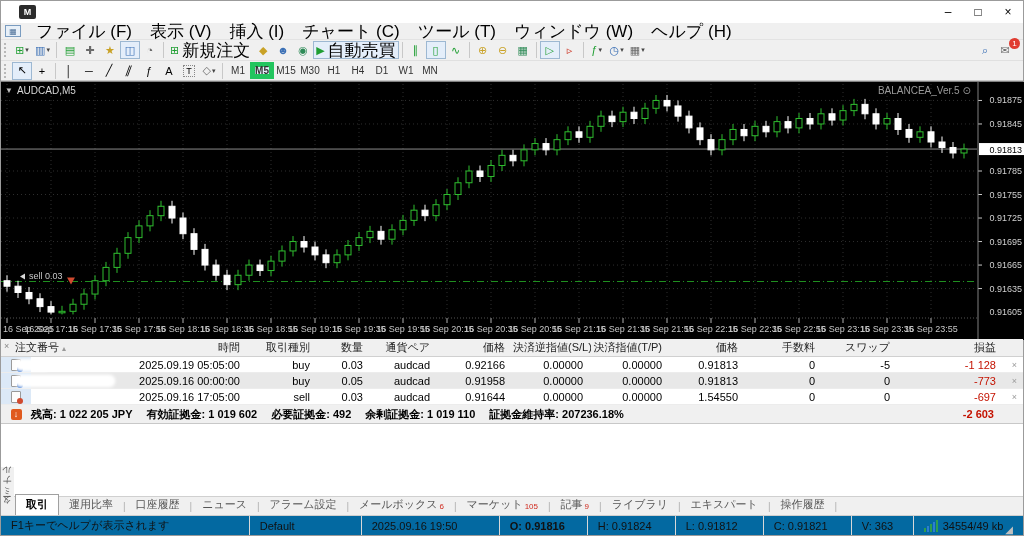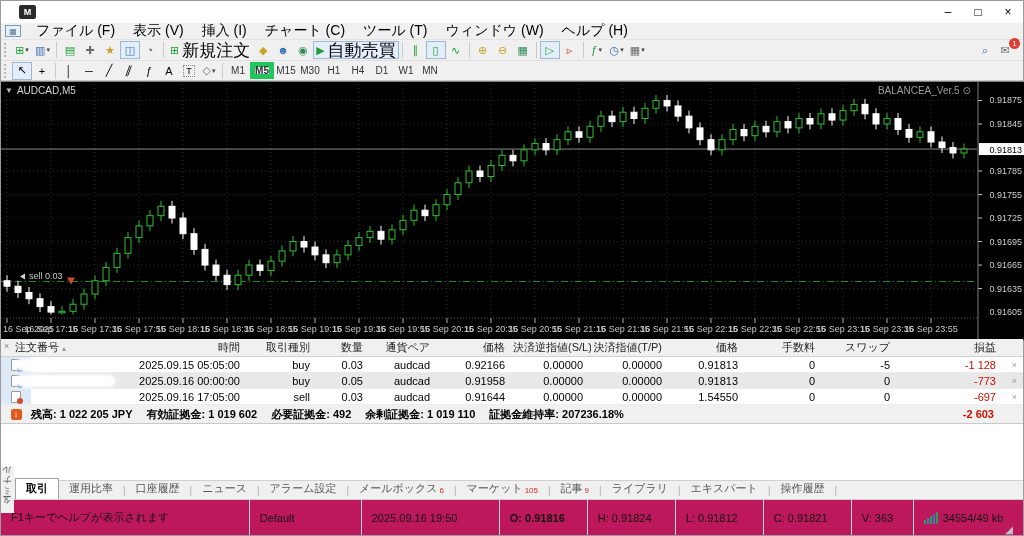--- a/index.html
+++ b/index.html
@@ -11,21 +11,21 @@
   .titlebar { height:22px; background:#ffffff; display:flex; align-items:center; flex:0 0 auto; }
   .app-logo { width:17px; height:14px; background:#2b2b2b; color:#fff; font-size:9px; font-weight:bold;
               display:flex; align-items:center; justify-content:center; margin-left:18px; border-radius:2px; }
   .title-text { margin-left:32px; font-size:11px; color:#000; white-space:nowrap; }
   .win-btns { margin-left:auto; display:flex; }
   .win-btn { width:30px; height:22px; display:flex; align-items:center; justify-content:center; font-size:12px; color:#000; cursor:default; }
 
   
   .menubar { height:17px; background:#f0f0f0; display:flex; align-items:center; border-bottom:1px solid #e3e3e3; flex:0 0 auto; }
   .menu-sysicon { width:16px; height:12px; margin:0 6px 0 4px; background:#e8f0f8; border:1px solid #7a9cc0; display:flex; align-items:center; justify-content:center; font-size:8px; color:#4a6d96; }
-  .menu-item { padding:1px 9px; white-space:nowrap; font-size:14px; }
+  .menu-item { padding:1px 9px; white-space:nowrap; font-size:17px; }
 
   
   .toolbar { background:#f0f0f0; display:flex; align-items:center; flex:0 0 auto; }
   .tb1 { height:21px; border-bottom:1px solid #e0e0e0; }
   .tb2 { height:20px; border-bottom:1px solid #c8c8c8; }
   .tb-grip { width:5px; height:14px; border-left:2px dotted #b8b8b8; margin:0 3px; }
   .tb-btn { min-width:20px; height:18px; display:flex; align-items:center; justify-content:center; padding:0 2px; border:1px solid transparent; font-size:11px; }
   .tb-btn.pressed { border:1px solid #9db8d2; background:#e4eefa; }
   .tb-btn .dd { font-size:7px; color:#444; margin-left:1px; }
   .tb-sep { width:1px; height:16px; background:#c8c8c8; margin:0 3px; }
@@ -72,21 +72,21 @@
   .tabbar { height:19px; background:#f0f0f0; border-top:1px solid #d0d0d0; display:flex; align-items:flex-end; padding-left:14px; flex:0 0 auto; }
   .tab { padding:2px 10px 3px; color:#555; font-size:11px; white-space:nowrap; position:relative; display:flex; align-items:flex-start; }
   .tab.active { background:#fff; border:1px solid #a0a0a0; border-bottom:none; color:#000; font-weight:bold; }
   .tab-sep { color:#b0b0b0; align-self:center; font-size:10px; }
   .tab .tbadge { color:#d02a1e; font-size:8px; margin-left:2px; margin-top:5px; }
   .tab .tbadge:empty { display:none; }
   .side-label { position:absolute; left:0; bottom:22px; width:13px; height:46px; background:#f0f0f0; color:#555;
                 font-size:9px; writing-mode:vertical-rl; transform:rotate(180deg); text-align:center; z-index:5; }
 
   
-  .statusbar { height:36px; background:#be185d; border-top:1px solid #cfcfcf; display:flex; align-items:stretch; font-size:11px; flex:0 0 auto; }
+  .statusbar { height:20px; background:#0369a1; border-top:1px solid #cfcfcf; display:flex; align-items:stretch; font-size:11px; flex:0 0 auto; }
   .sb-cell { display:flex; align-items:center; padding:0 10px; border-right:1px solid #d8d8d8; white-space:nowrap; color:#111; }
   .sb-help { flex:1 1 auto; }
   .sigbars { display:flex; align-items:flex-end; gap:1px; margin-right:5px; height:12px; }
   .sigbars i { display:block; width:2px; background:#2e7dd1; }
   .sigbars i:nth-child(odd) { background:#2e9e4f; }
   .grip { color:#c0c0c0; font-size:10px; align-self:flex-end; margin-left:2px; }
 </style>
 </head>
 <body>
 
@@ -561,21 +561,21 @@
       <div></div>
     </div>
 
     <div class="grid-row tr">
       <div class="icon-cell">
           <span class="doc blue"></span>
         </div>
       <div class="cell" style="text-align:left;">
           <span class="redact" style="left:14px; width:36px;"></span>
         </div>
-      <div class="cell">2025.09.15 05:05:00</div>
+      <div class="cell">2025.09.19 05:05:00</div>
       <div class="cell">buy</div>
       <div class="cell">0.03</div>
       <div class="cell">audcad</div>
       <div class="cell">0.92166</div>
       <div class="cell">0.00000</div>
       <div class="cell">0.00000</div>
       <div class="cell">0.91813</div>
       <div class="cell">0</div>
       <div class="cell">-5</div>
       <div class="cell loss">-1 128</div>

